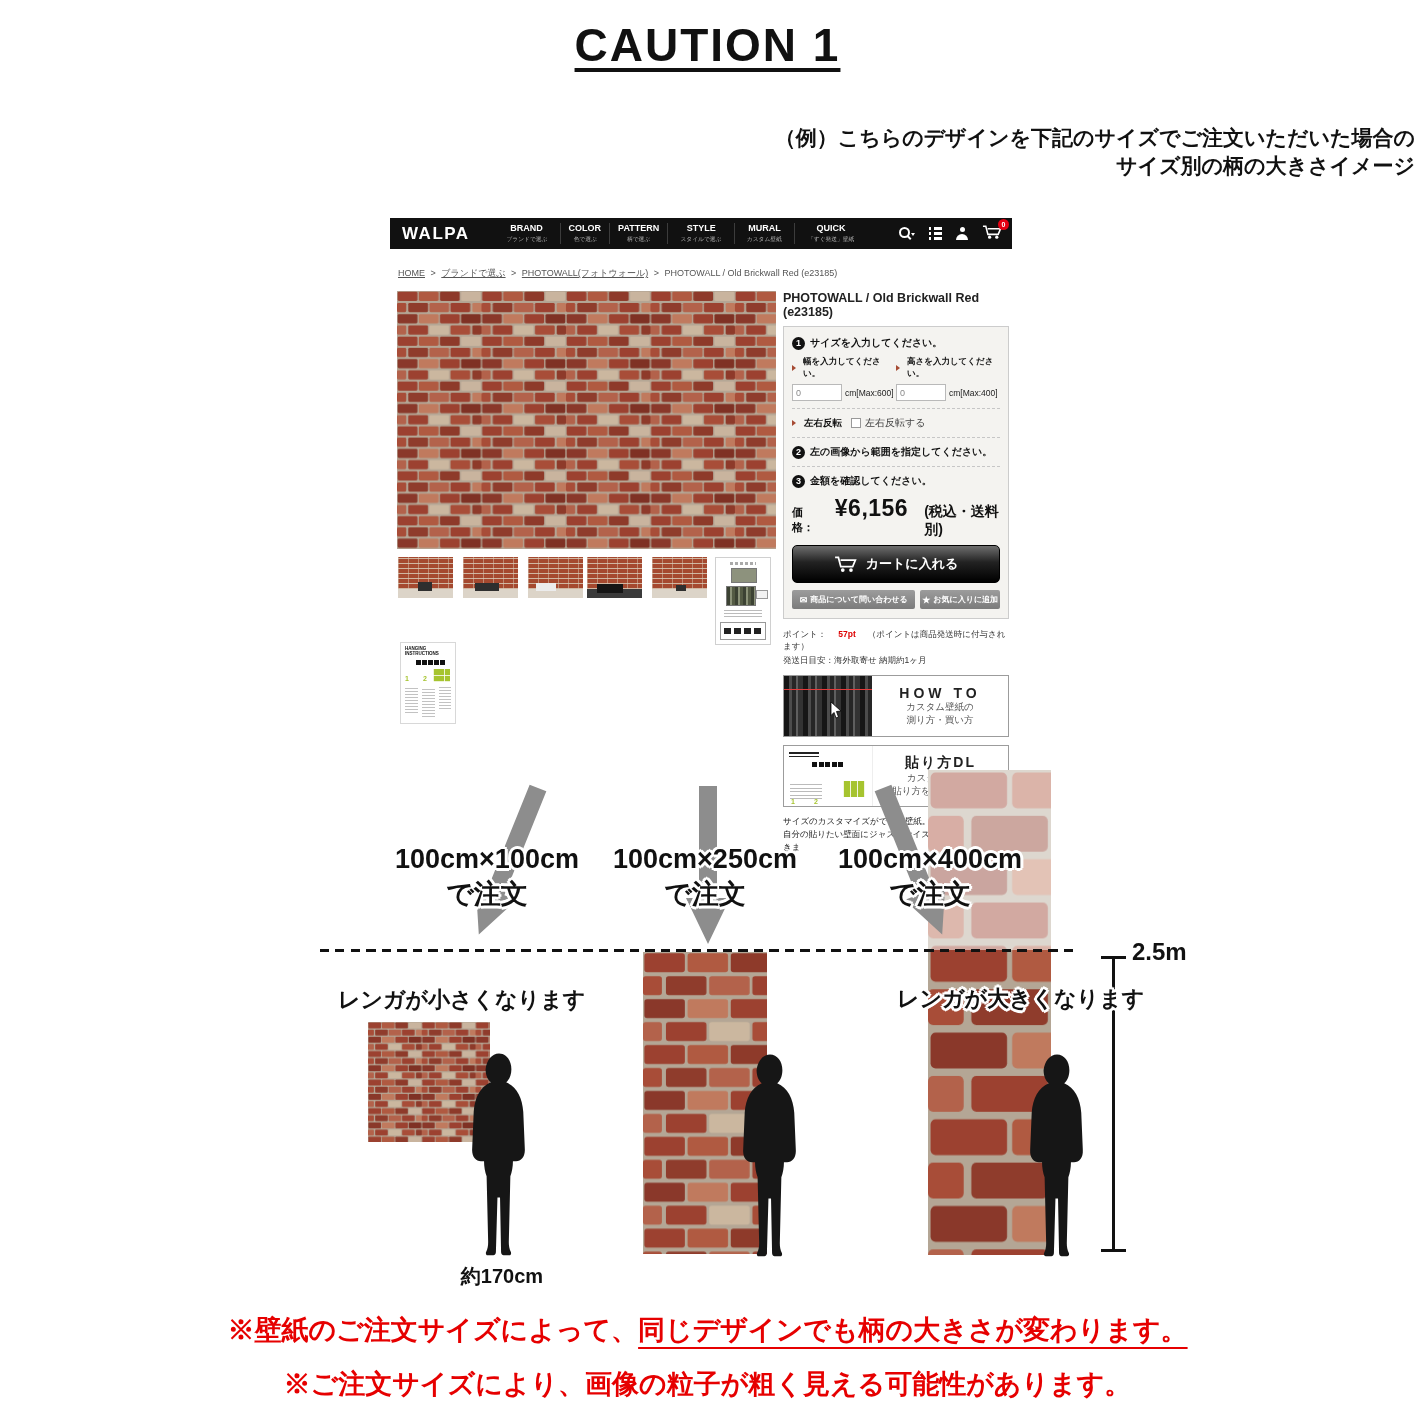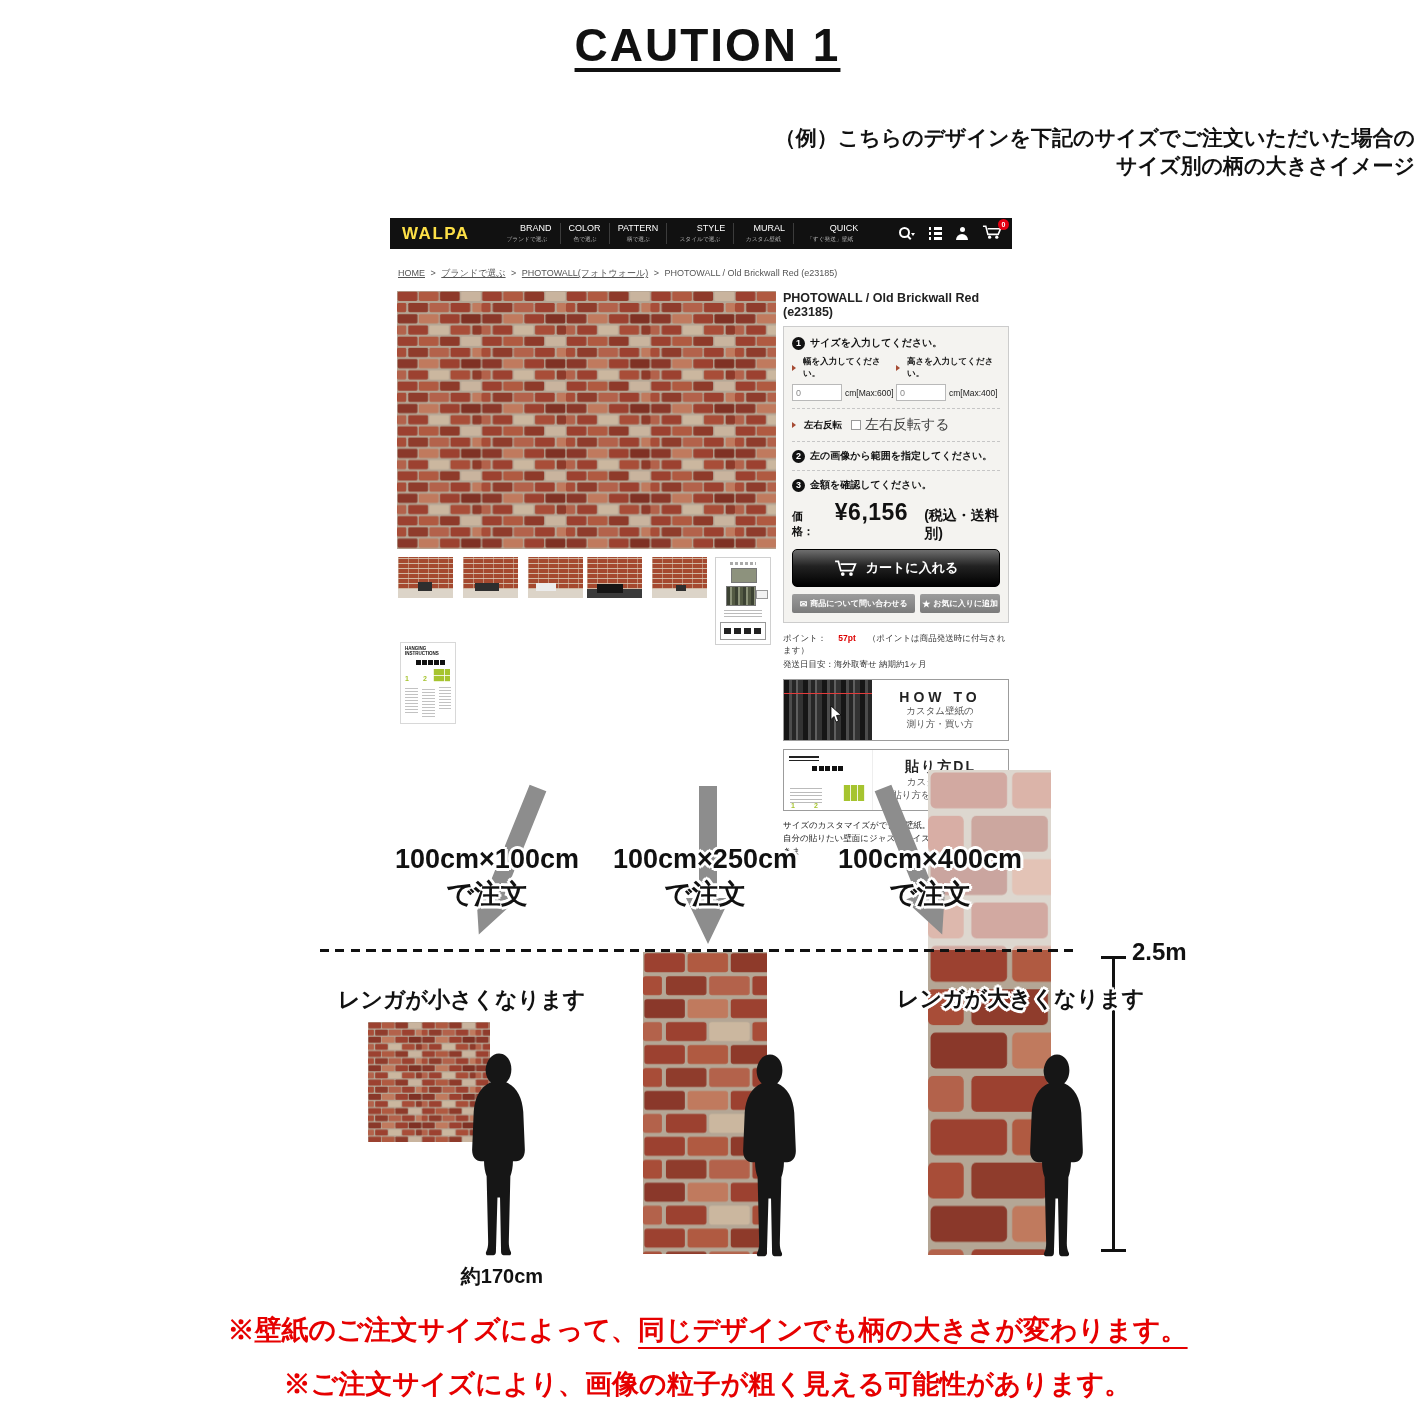--- a/index.html
+++ b/index.html
@@ -9,25 +9,25 @@
   
   .caution-title{position:absolute;top:18px;left:0;width:100%;text-align:center;
     font-size:46px;font-weight:800;letter-spacing:2px;
     text-decoration:underline;text-decoration-thickness:4px;text-underline-offset:7px;}
   .subtitle{position:absolute;left:0;width:100%;text-align:right;font-size:21px;font-weight:600;}
   .sub1{top:124px}.sub2{top:152px}
 
   
   .site{position:absolute;left:390px;top:218px;width:622px;height:548px;background:#fff;}
   .sh{position:absolute;left:0;top:0;right:0;height:31px;background:#111;display:flex;align-items:center;}
-  .logo{margin-left:12px;font-size:17px;font-weight:800;color:#fde047;letter-spacing:1.5px;cursor:pointer;}
+  .logo{margin-left:12px;font-size:17px;font-weight:800;color:#ffffff;letter-spacing:1.5px;cursor:pointer;}
   .nav{display:flex;margin-left:24px;align-items:center;}
   .nav-item{padding:0 8px;text-align:center;border-right:1px solid #3c3c3c;cursor:pointer;}
   .nav-item:last-child{border-right:none;}
-  .nl{font-size:9px;font-weight:400;color:#fff;line-height:1.15;text-align:right;}
+  .nl{font-size:9px;font-weight:700;color:#fff;line-height:1.15;}
   .ns{font-size:7px;color:#b5b5b5;white-space:nowrap;transform:scale(.82);transform-origin:center;}
   .hicons{margin-left:auto;margin-right:10px;display:flex;align-items:center;gap:14px;}
   .ic{cursor:pointer;position:relative;}
   .ic-search{width:16px;height:14px;}
   .lens{width:7px;height:7px;border:2px solid #fff;border-radius:50%;}
   .tail{position:absolute;width:2px;height:5px;background:#fff;left:9px;top:8px;transform:rotate(-45deg);}
   .scaret{position:absolute;right:0;top:6px;border-left:2.5px solid transparent;border-right:2.5px solid transparent;border-top:3.5px solid #fff;}
   .ic-list{display:flex;flex-direction:column;gap:2.5px;}
   .ic-list i{display:block;width:13px;height:2.5px;background:linear-gradient(90deg,#fff 0 2.5px,transparent 2.5px 5px,#fff 5px 13px);}
   .ic-user{width:12px;height:13px;}
@@ -94,21 +94,21 @@
   .dlab{width:50%;font-size:8.5px;font-weight:700;display:flex;align-items:center;gap:3px;}
   .tri{width:0;height:0;border-left:4px solid #a64a33;border-top:3px solid transparent;border-bottom:3px solid transparent;display:inline-block;flex:0 0 4px;}
   .dim-inputs{display:flex;margin-top:4px;}
   .dcol{width:50%;display:flex;align-items:center;}
   .size-input{width:42px;height:15px;border:1px solid #b9b9b9;font-size:9px;color:#888;padding:0 3px;background:#fff;font-family:"Liberation Sans",sans-serif;}
   .unit{font-size:8.5px;margin-left:3px;color:#222;}
   .dashdiv{border-top:1px dashed #c6c6c6;margin:7px 0;}
   .flip-row{display:flex;align-items:center;gap:4px;}
   .flip-l{font-size:9.5px;font-weight:700;}
   .cb{width:8px;height:8px;border:1px solid #999;background:#fff;display:inline-block;margin-left:5px;cursor:pointer;}
-  .flip-o{font-size:14px;color:#444;}
+  .flip-o{font-size:10px;color:#444;}
   .price-row{margin:7px 0 6px;display:flex;align-items:baseline;gap:16px;}
   .pl{font-size:11px;font-weight:700;}
   .pv{font-size:23px;font-weight:800;letter-spacing:.5px;}
   .pn{font-size:14px;font-weight:700;}
   .cart-btn{height:36px;border-radius:5px;background:linear-gradient(#6e6e6e,#222 45%,#000);border:1px solid #000;
     display:flex;align-items:center;justify-content:center;gap:9px;color:#fff;font-size:13px;font-weight:700;cursor:pointer;}
   .sb-row{display:flex;gap:5px;margin-top:7px;}
   .sbtn{height:19px;background:linear-gradient(#9c9c9c,#7b7b7b);border-radius:2px;color:#fff;font-size:8px;font-weight:700;
     display:flex;align-items:center;justify-content:center;gap:3px;cursor:pointer;}
   .sb1{flex:1.55}.sb2{flex:1}

